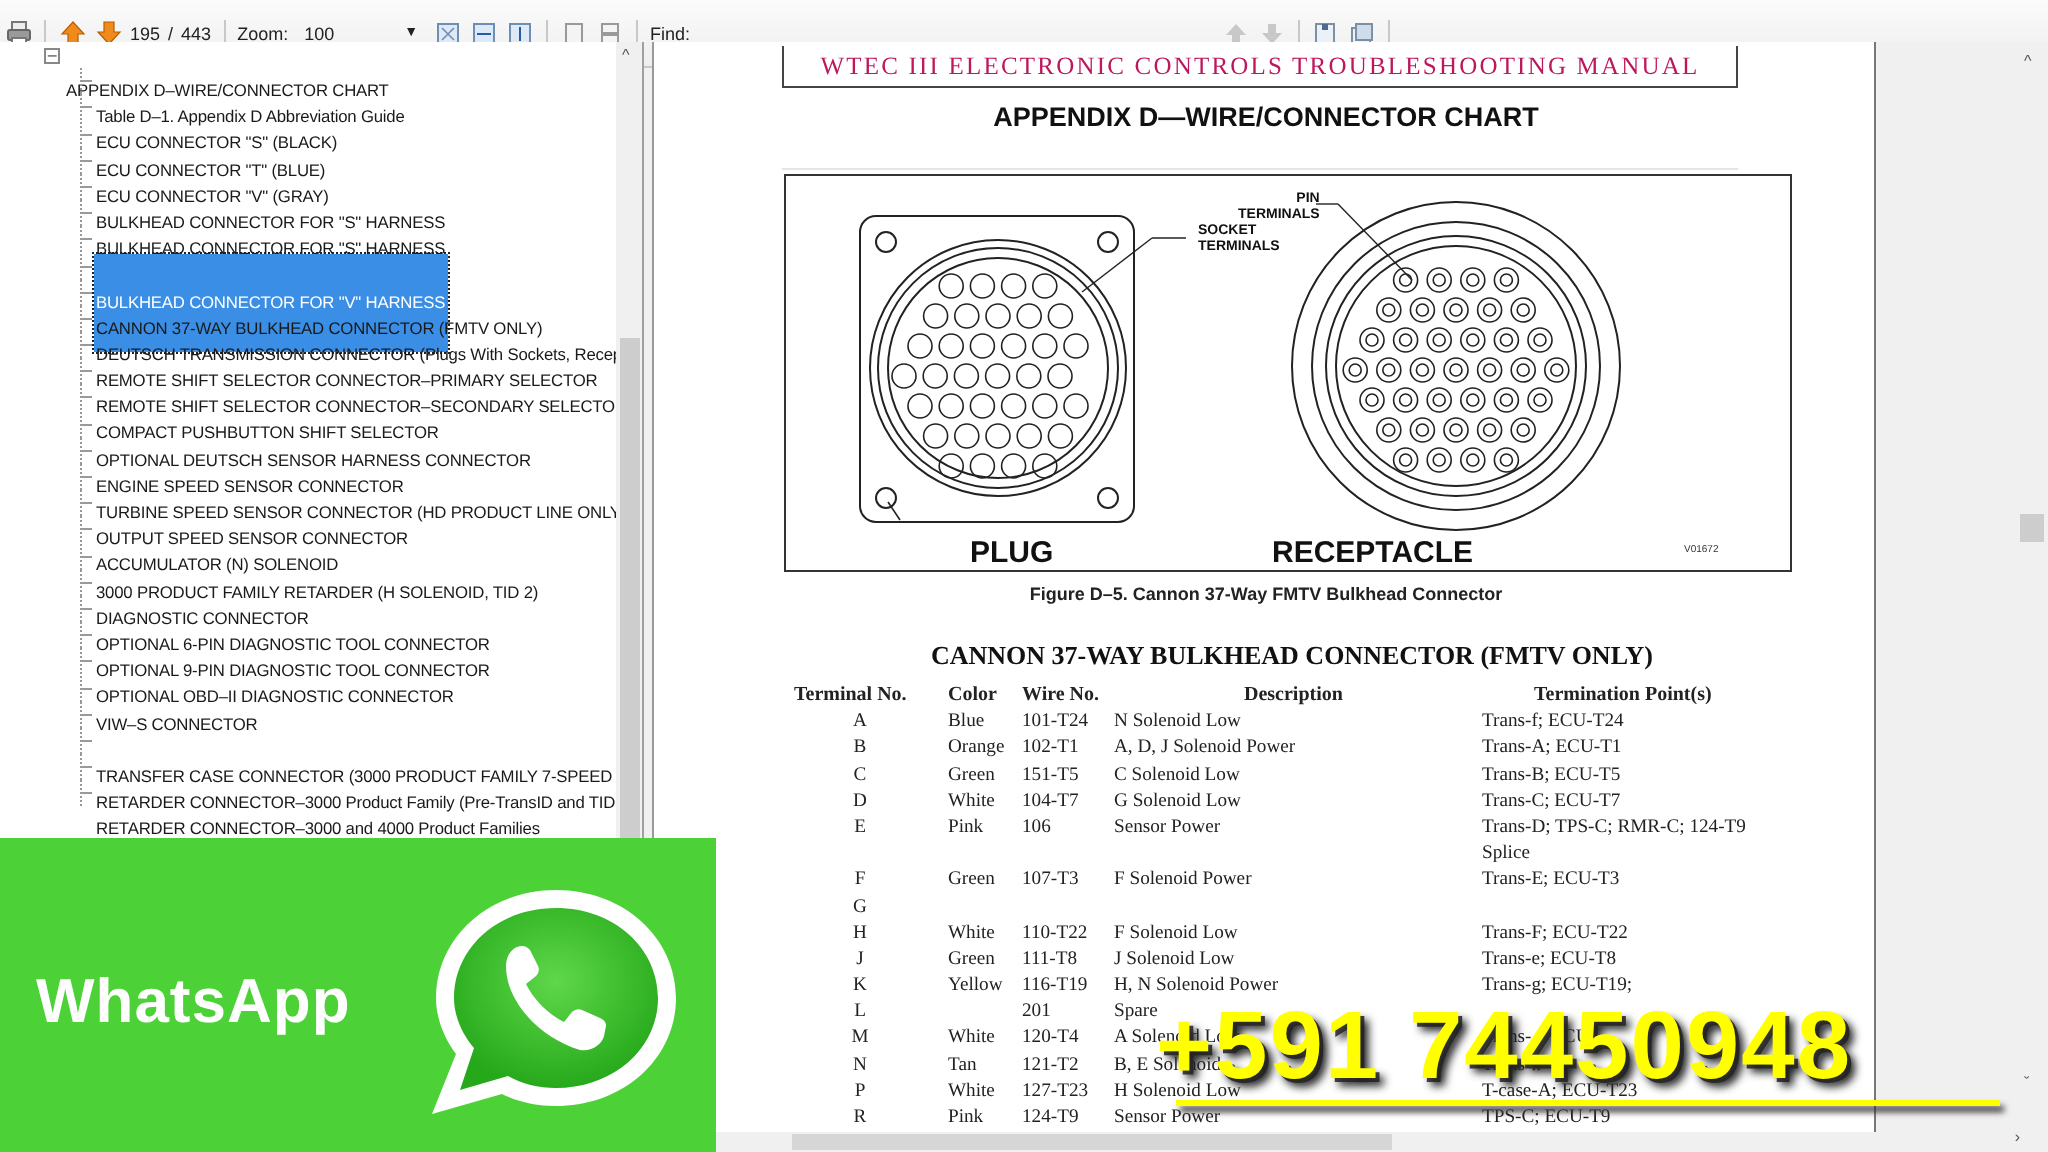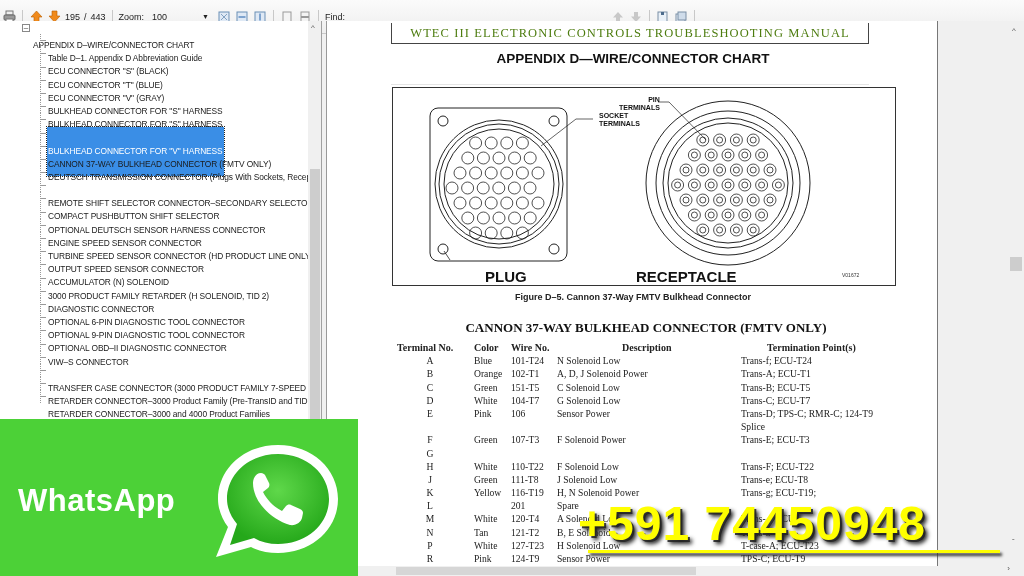--- a/index.html
+++ b/index.html
@@ -25,21 +25,21 @@
   .tree-item.root .expander { position: absolute; left: 22px; top: 3px; width: 8px; height: 8px; border: 1px solid #888; background: #fff; font-size: 8px; line-height: 6px; text-align: center; color: #333; }
   .tree-item .label { display: inline-block; padding: 18px 1px; }
   .tree-item.selected .label { background: #3a8ee6; color: #fff; outline: 1px dotted #222; }
   .tree-scroll { position: absolute; left: 308px; top: 0; width: 14px; height: 400px; background: #f0f0f0; }
   .tree-scroll .arrow-up { position: absolute; top: 2px; left: 3px; font-size: 8px; color: #555; }
   .tree-scroll .thumb { position: absolute; left: 2px; top: 148px; width: 10px; height: 252px; background: #cdcdcd; }
 
   
   .doc-area { position: absolute; left: 326px; top: 21px; width: 686px; height: 547px; background: #f0f0f0; overflow: hidden; }
   .page { position: absolute; left: 0; top: 0; width: 612px; height: 547px; background: #fff; border-right: 1px solid #777; border-left: 1px solid #999; }
-  .doc-header { position: absolute; left: 64px; top: 2px; width: 478px; height: 21px; border: 1px solid #444; border-top: none; font-family: "Liberation Serif", serif; font-size: 12.5px; letter-spacing: 1.1px; text-align: center; line-height: 20px; color: #4d7c0f; }
+  .doc-header { position: absolute; left: 64px; top: 2px; width: 478px; height: 21px; border: 1px solid #444; border-top: none; font-family: "Liberation Serif", serif; font-size: 12.5px; letter-spacing: 1.1px; text-align: center; line-height: 20px; color: #be185d; }
   .doc-title { position: absolute; left: 0; top: 30px; width: 612px; text-align: center; font-family: "Liberation Sans", sans-serif; font-weight: bold; font-size: 13.5px; color: #111; }
   .doc-rule { position: absolute; left: 64px; top: 63px; width: 478px; height: 1px; background: #e5e5e5; }
   .figure-box { position: absolute; left: 65px; top: 66px; width: 504px; height: 199px; border: 1px solid #333; }
   .figure-caption { position: absolute; left: 0; top: 271px; width: 612px; text-align: center; font-size: 9px; font-weight: bold; color: #222; }
   .fig-label { position: absolute; font-weight: bold; font-size: 15px; color: #111; }
   .fig-small { position: absolute; font-weight: bold; font-size: 7px; line-height: 8px; color: #111; }
   .fig-code { position: absolute; font-size: 5px; color: #333; }
 
   .table-title { position: absolute; left: 0; top: 299px; width: 612px; text-align: center; font-family: "Liberation Serif", serif; font-weight: bold; font-size: 13px; color: #111; padding-left: 26px; }
   .conn-table { position: absolute; left: 70px; top: 320px; font-family: "Liberation Serif", serif; font-size: 9.6px; color: #222; }
@@ -169,21 +169,21 @@
           <div class="tree-item"><span class="vline"></span><span class="conn"></span><span class="label">Table D–1. Appendix D Abbreviation Guide</span></div>
           <div class="tree-item"><span class="vline"></span><span class="conn"></span><span class="label">ECU CONNECTOR "S" (BLACK)</span></div>
           <div class="tree-item"><span class="vline"></span><span class="conn"></span><span class="label">ECU CONNECTOR "T" (BLUE)</span></div>
           <div class="tree-item"><span class="vline"></span><span class="conn"></span><span class="label">ECU CONNECTOR "V" (GRAY)</span></div>
           <div class="tree-item"><span class="vline"></span><span class="conn"></span><span class="label">BULKHEAD CONNECTOR FOR "S" HARNESS</span></div>
           <div class="tree-item"><span class="vline"></span><span class="conn"></span><span class="label">BULKHEAD CONNECTOR FOR "S" HARNESS</span></div>
           <div class="tree-item"><span class="vline"></span><span class="conn"></span><span class="label">BULKHEAD CONNECTOR FOR "T" HARNESS</span></div>
           <div class="tree-item selected"><span class="vline"></span><span class="conn"></span><span class="label">BULKHEAD CONNECTOR FOR "V" HARNESS</span></div>
           <div class="tree-item"><span class="vline"></span><span class="conn"></span><span class="label">CANNON 37-WAY BULKHEAD CONNECTOR (FMTV ONLY)</span></div>
           <div class="tree-item"><span class="vline"></span><span class="conn"></span><span class="label">DEUTSCH TRANSMISSION CONNECTOR (Plugs With Sockets, Recept</span></div>
-          <div class="tree-item"><span class="vline"></span><span class="conn"></span></div>
+          <div class="tree-item"><span class="vline"></span><span class="conn"></span><span class="label">REMOTE SHIFT SELECTOR CONNECTOR–PRIMARY SELECTOR</span></div>
           <div class="tree-item"><span class="vline"></span><span class="conn"></span><span class="label">REMOTE SHIFT SELECTOR CONNECTOR–SECONDARY SELECTOR</span></div>
           <div class="tree-item"><span class="vline"></span><span class="conn"></span><span class="label">COMPACT PUSHBUTTON SHIFT SELECTOR</span></div>
           <div class="tree-item"><span class="vline"></span><span class="conn"></span><span class="label">OPTIONAL DEUTSCH SENSOR HARNESS CONNECTOR</span></div>
           <div class="tree-item"><span class="vline"></span><span class="conn"></span><span class="label">ENGINE SPEED SENSOR CONNECTOR</span></div>
           <div class="tree-item"><span class="vline"></span><span class="conn"></span><span class="label">TURBINE SPEED SENSOR CONNECTOR (HD PRODUCT LINE ONLY)</span></div>
           <div class="tree-item"><span class="vline"></span><span class="conn"></span><span class="label">OUTPUT SPEED SENSOR CONNECTOR</span></div>
           <div class="tree-item"><span class="vline"></span><span class="conn"></span><span class="label">ACCUMULATOR (N) SOLENOID</span></div>
           <div class="tree-item"><span class="vline"></span><span class="conn"></span><span class="label">3000 PRODUCT FAMILY RETARDER (H SOLENOID, TID 2)</span></div>
           <div class="tree-item"><span class="vline"></span><span class="conn"></span><span class="label">DIAGNOSTIC CONNECTOR</span></div>
           <div class="tree-item"><span class="vline"></span><span class="conn"></span><span class="label">OPTIONAL 6-PIN DIAGNOSTIC TOOL CONNECTOR</span></div>

